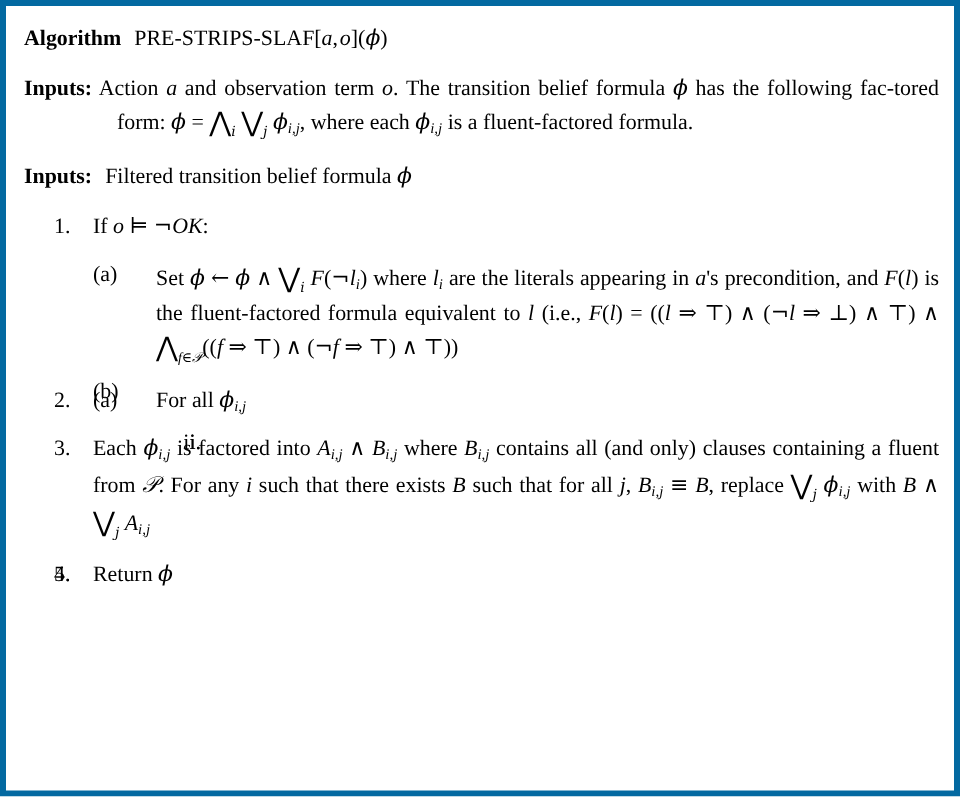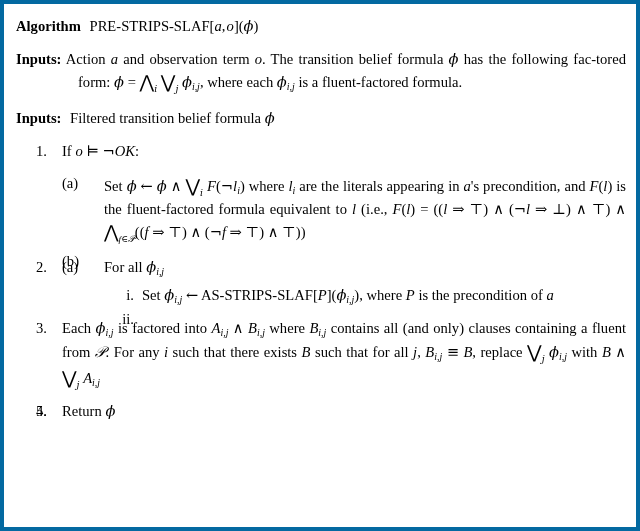--- a/index.html
+++ b/index.html
@@ -176,21 +176,20 @@
       <span class="mk">2.</span>
 
       <ol class="lvl2">
         <li>
           <span class="mk">(a)</span>
           <span class="mu">For all <span class="nb"><span class="gk">ϕ</span><sub>i,j</sub></span></span>
 
           <ol class="lvl3">
             <li>
               <span class="mk">i.</span>
-              <span class="mu">Set <span class="nb"><span class="gk">ϕ</span><sub>i,j</sub></span> <span class="sym">←</span> AS-STRIPS-SLAF[<span class="m">P</span>](<span class="gk">ϕ</span><sub>i,j</sub>), where <span class="m">P</span> is the precondition of <span class="m">a</span></span>
             </li>
             <li>
               <span class="mk">ii.</span>
             </li>
           </ol>
         </li>
       </ol>
     </li>
 
     <li>

